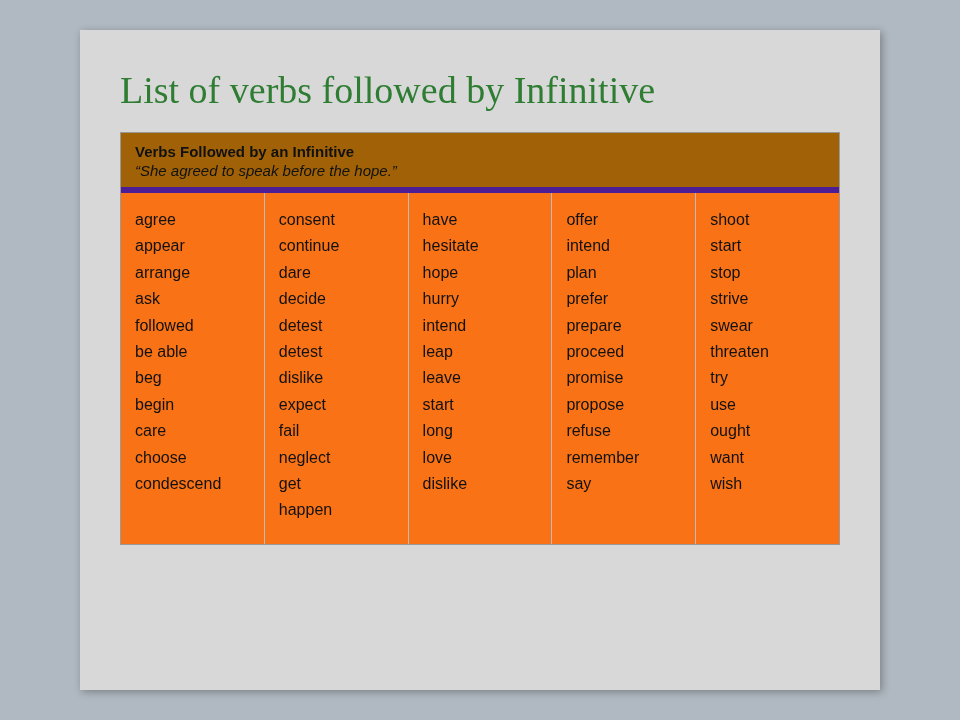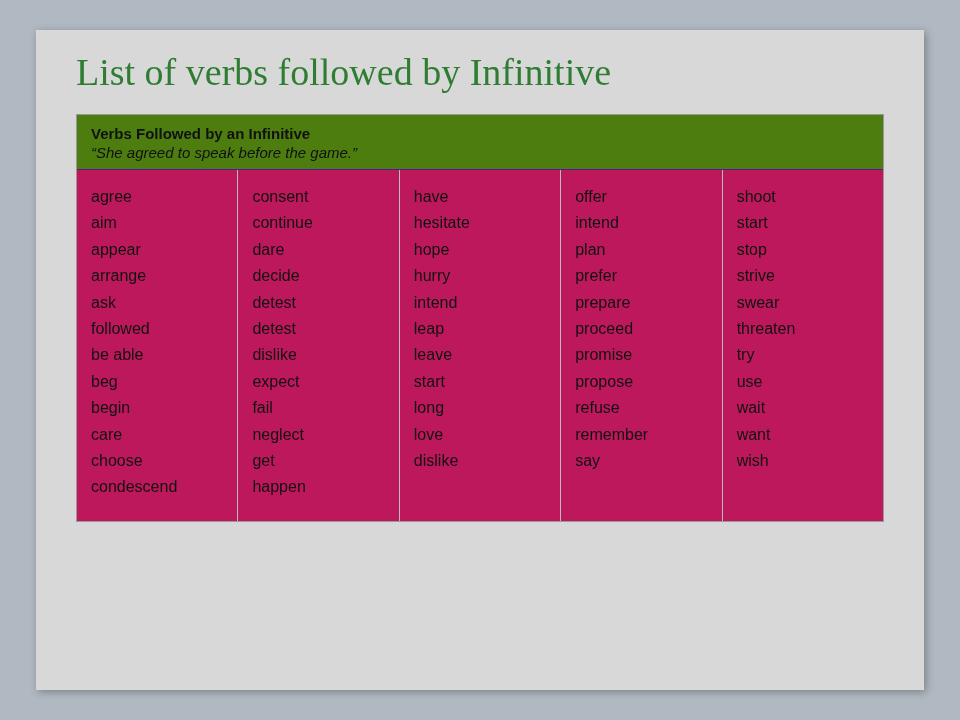--- a/index.html
+++ b/index.html
@@ -9,61 +9,61 @@
       font-family: Arial, sans-serif;
       width: 960px;
       height: 720px;
       display: flex;
       align-items: center;
       justify-content: center;
     }
 
     .slide {
       background: #d8d8d8;
-      width: 888px;
+      width: 800px;
       min-height: 660px;
-      padding: 20px 40px 40px 40px;
+      padding: 38px 40px 40px 40px;
       box-shadow: 2px 2px 8px rgba(0,0,0,0.3);
     }
 
     .slide-title {
       font-size: 38px;
       color: #2e7d32;
       font-weight: normal;
       margin-bottom: 20px;
       font-family: Georgia, serif;
     }
 
     .table-wrapper {
       border: 1px solid #999;
       overflow: hidden;
     }
 
     .table-header {
-      background: #4d7c0f;
+      background: #a16207;
       padding: 10px 14px 8px 14px;
-      border-bottom: 1px solid #4c1d95;
+      border-bottom: 6px solid #4c1d95;
     }
 
     .table-header .header-title {
       font-weight: bold;
       font-size: 15px;
       color: #111;
     }
 
     .table-header .header-example {
       font-style: italic;
       font-size: 15px;
       color: #111;
       margin-top: 2px;
     }
 
     .table-body {
       display: flex;
-      background: #be185d;
+      background: #f97316;
     }
 
     .col {
       flex: 1;
       padding: 14px 14px 20px 14px;
       border-right: 1px solid #bbb;
       vertical-align: top;
     }
 
     .col:last-child {
@@ -79,27 +79,26 @@
   </style>
 </head>
 <body>
 
 <div class="slide">
   <h1 class="slide-title">List of verbs followed by Infinitive</h1>
 
   <div class="table-wrapper">
     <div class="table-header">
       <div class="header-title">Verbs Followed by an Infinitive</div>
-      <div class="header-example">“She agreed to speak before the game.”</div>
+      <div class="header-example">“She agreed to speak before the hope.”</div>
     </div>
     <div class="table-body">
 
     <div class="col">
           <span class="word">agree</span>
-          <span class="word">aim</span>
           <span class="word">appear</span>
           <span class="word">arrange</span>
           <span class="word">ask</span>
           <span class="word">followed</span>
           <span class="word">be able</span>
           <span class="word">beg</span>
           <span class="word">begin</span>
           <span class="word">care</span>
           <span class="word">choose</span>
           <span class="word">condescend</span>
@@ -146,19 +145,19 @@
         </div>
         <div class="col">
           <span class="word">shoot</span>
           <span class="word">start</span>
           <span class="word">stop</span>
           <span class="word">strive</span>
           <span class="word">swear</span>
           <span class="word">threaten</span>
           <span class="word">try</span>
           <span class="word">use</span>
-          <span class="word">wait</span>
+          <span class="word">ought</span>
           <span class="word">want</span>
           <span class="word">wish</span>
         </div>
       </div>
   </div>
 </div>
 
 </body></html>

